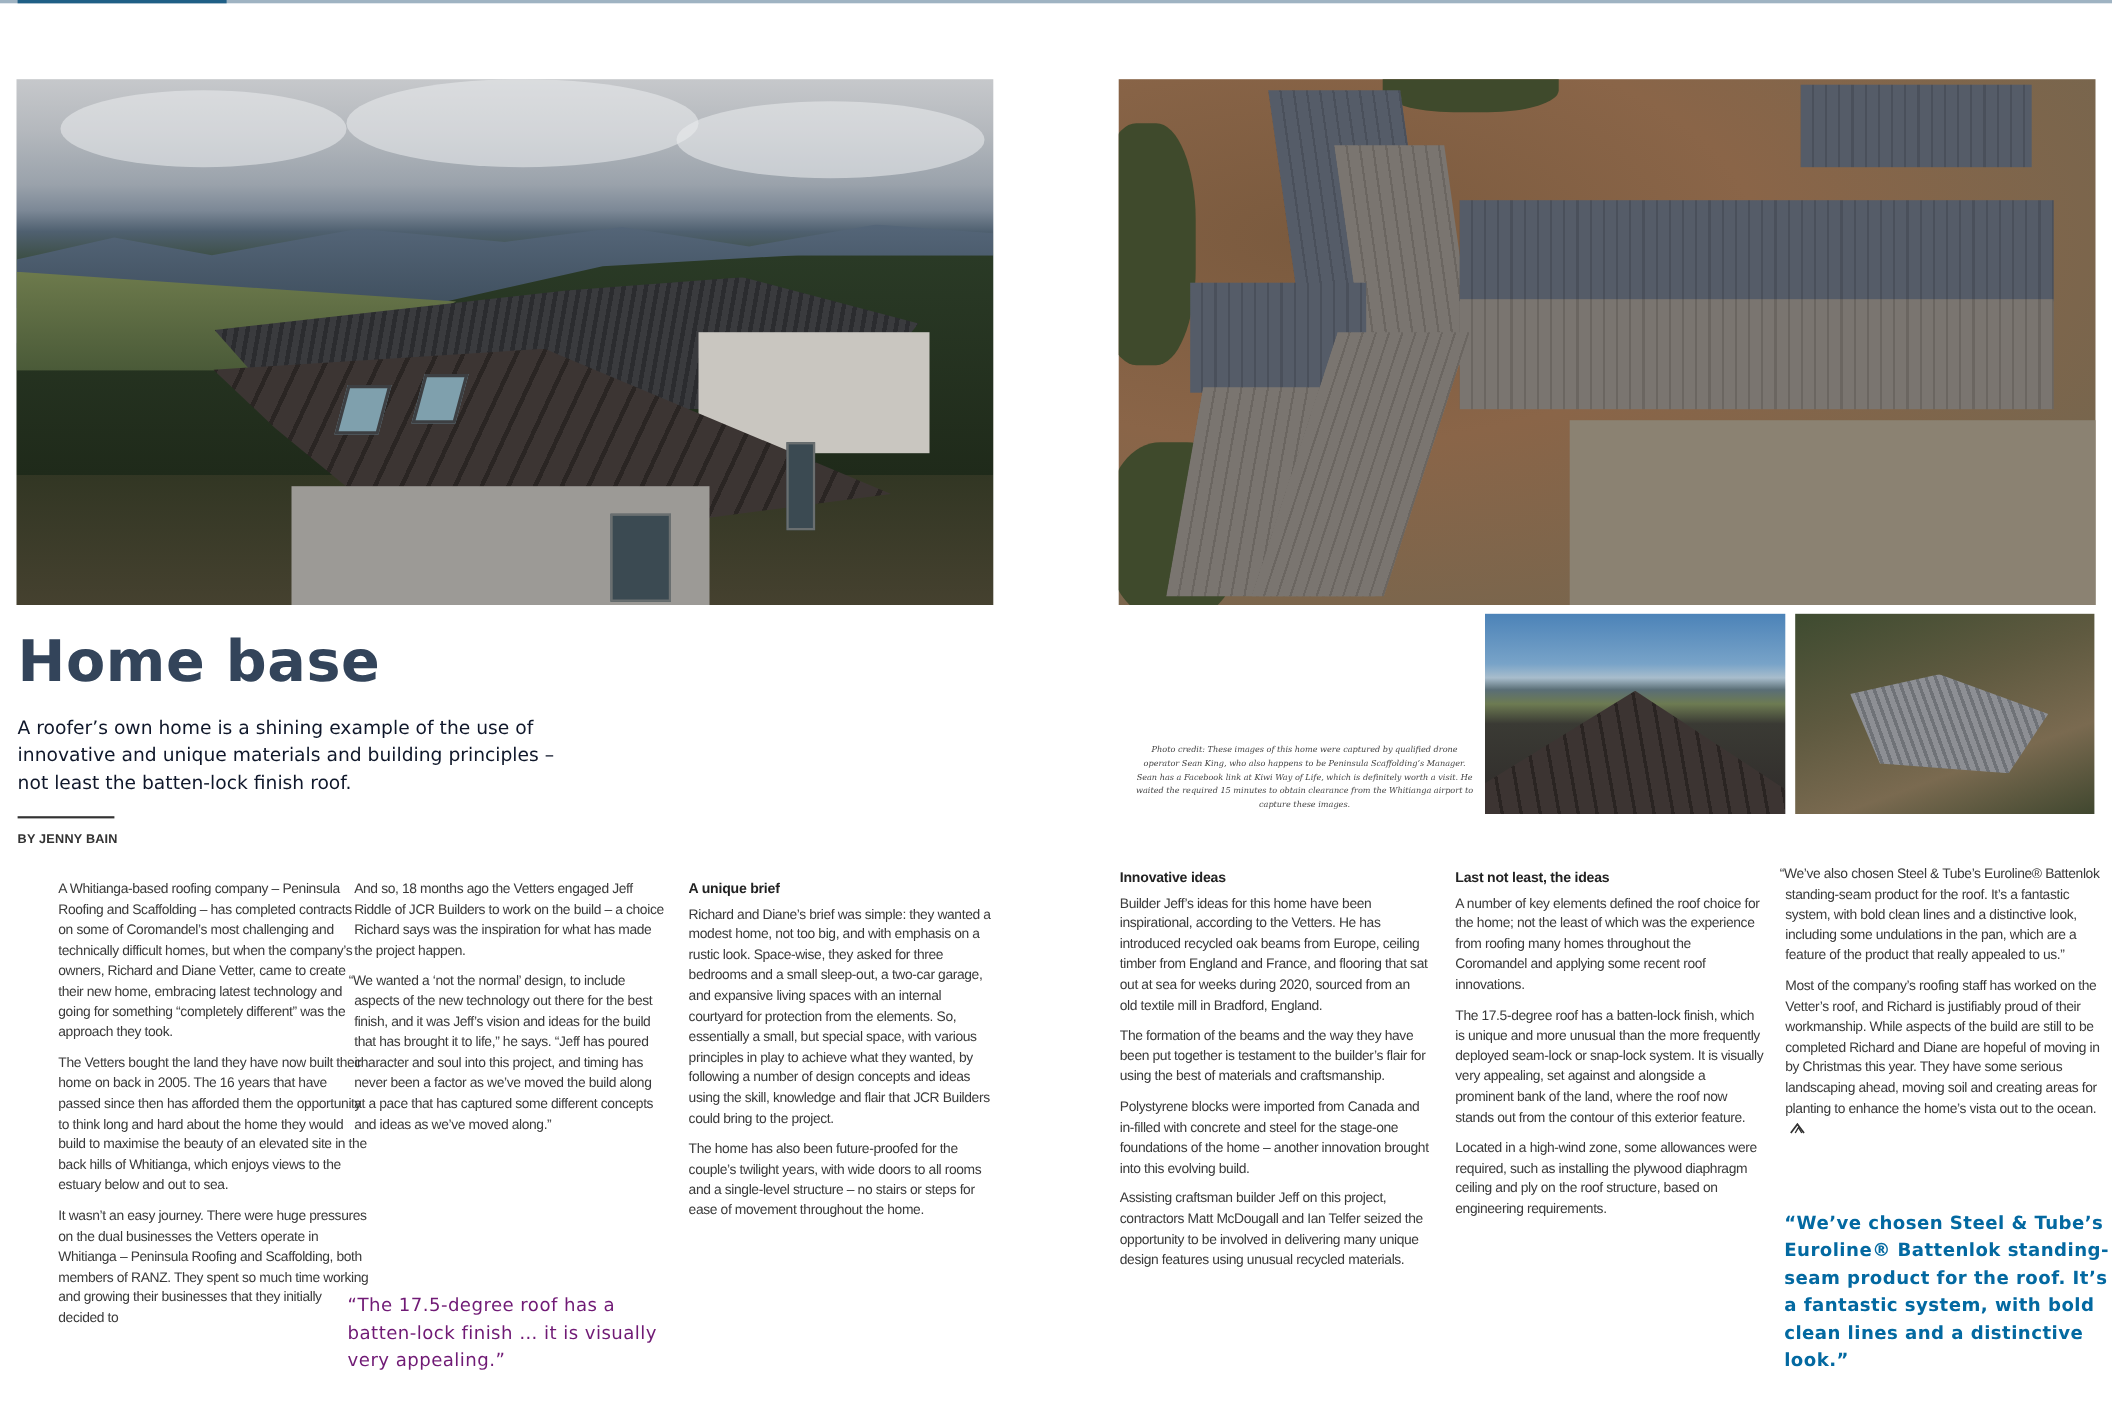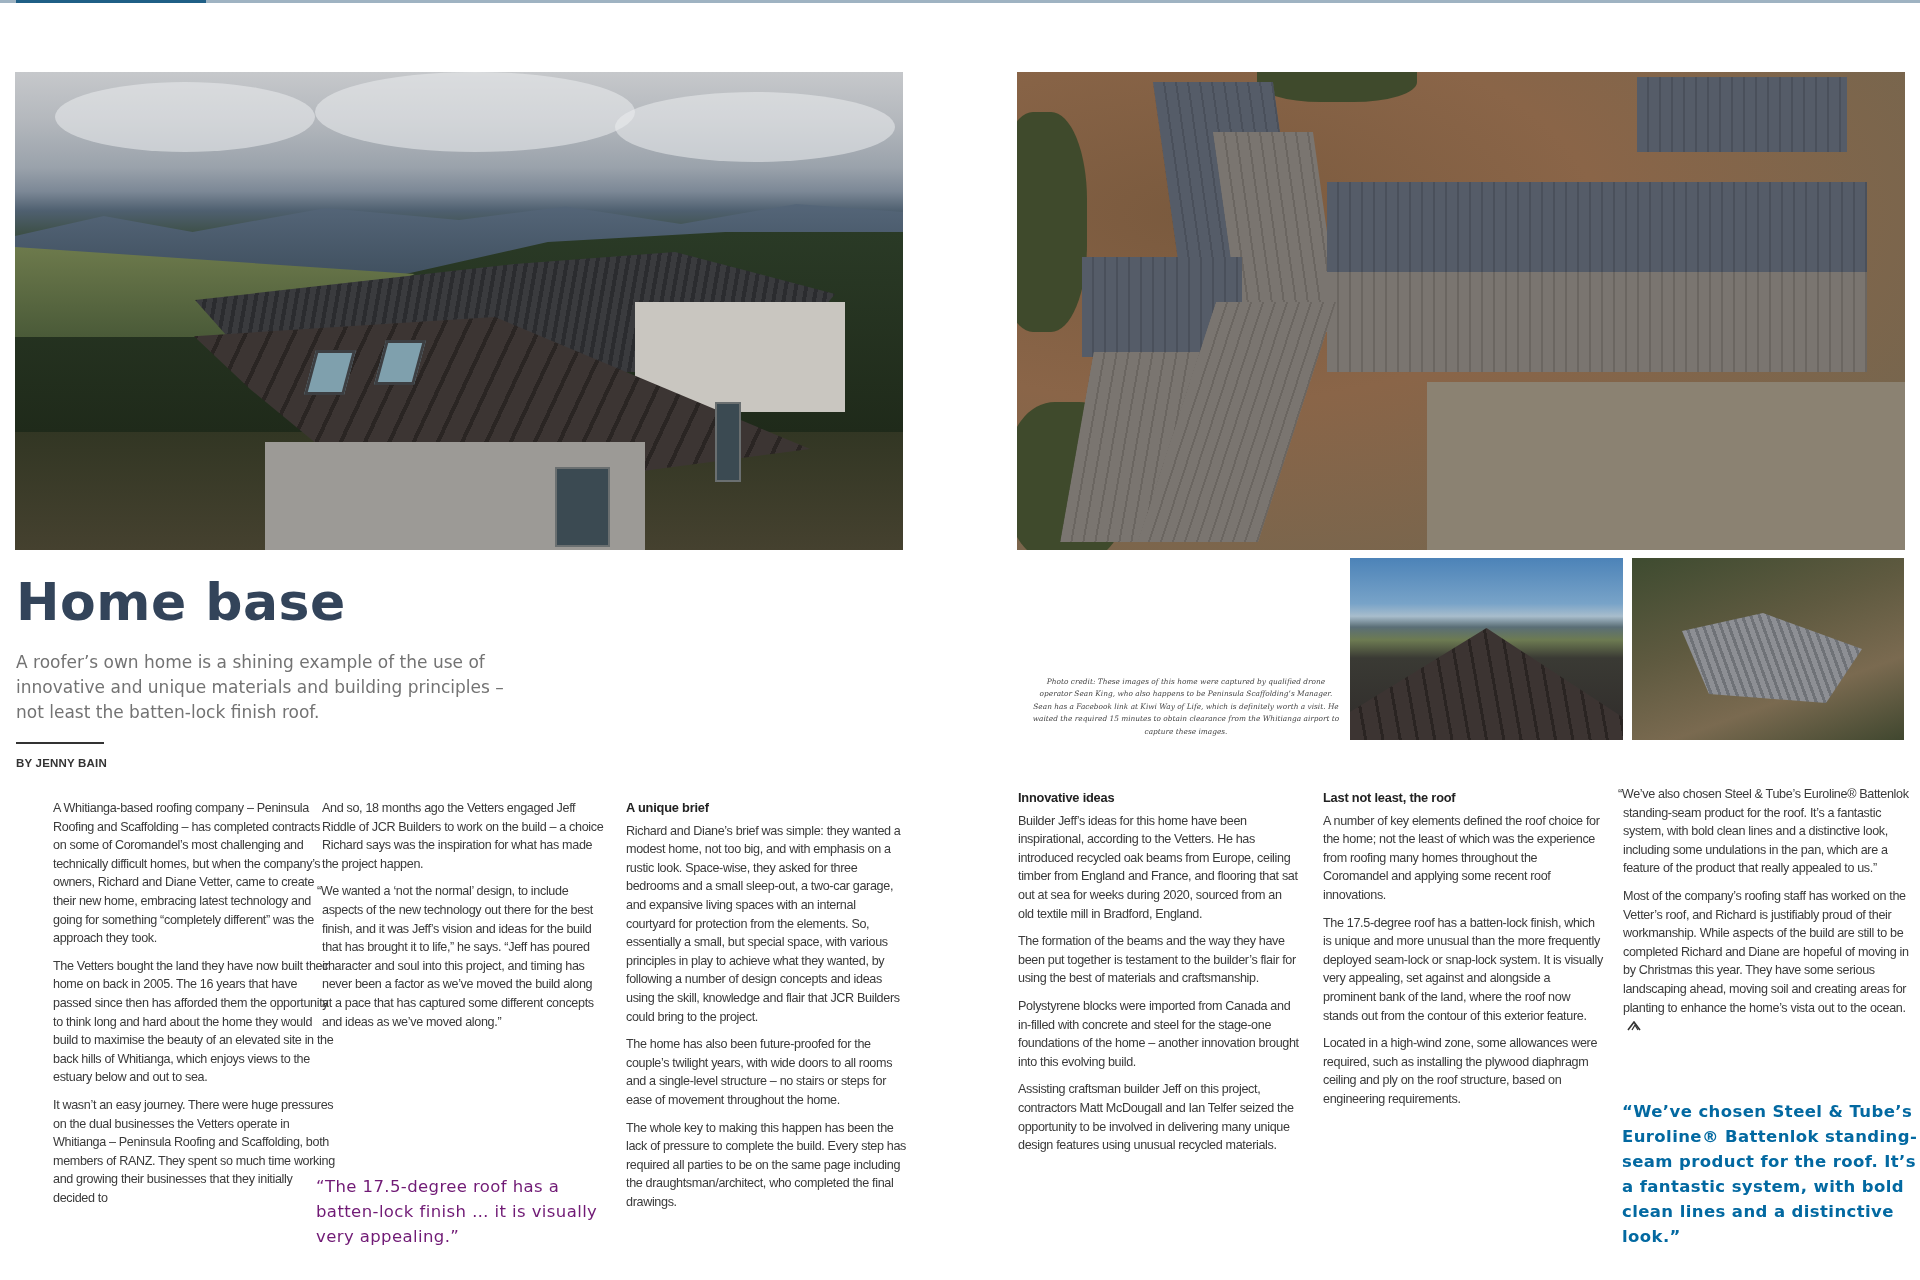--- a/index.html
+++ b/index.html
@@ -43,21 +43,21 @@
     background: linear-gradient(180deg, #4c83b8 0%, #78a3c8 25%, #a8bdcc 32%, #5a6e76 38%, #6d7b52 45%, #3a3a34 55%, #2f2b2a 100%); }
   #photo-coast .roof { position: absolute; left: 0; top: 70px; width: 273px; height: 112px;
     background: repeating-linear-gradient(80deg, #3c3432 0 14px, #2a2422 14px 17px); clip-path: polygon(0 75%, 50% 0, 100% 80%, 100% 100%, 0 100%); }
   #photo-drone2 { left: 1632px; top: 558px; width: 272px; height: 182px;
     background: linear-gradient(160deg, #3e4b30 0%, #5f5a40 40%, #7a6a50 70%, #40472f 100%); }
   #photo-drone2 .roof { position: absolute; left: 50px; top: 55px; width: 180px; height: 90px;
     background: repeating-linear-gradient(70deg, #8d8f94 0 5px, #6f7277 5px 8px); clip-path: polygon(0 20%, 45% 0, 100% 40%, 80% 100%, 15% 90%); }
 
   
   .headline { position: absolute; left: 16px; top: 572px; font-family: "DejaVu Sans", sans-serif; font-weight: bold; font-size: 52px; color: #33445a; letter-spacing: 0.5px; }
-  .standfirst { position: absolute; left: 16px; top: 650px; width: 520px; font-family: "DejaVu Sans", sans-serif; font-size: 17px; line-height: 25px; color: #737373; }
+  .standfirst { position: absolute; left: 16px; top: 650px; width: 520px; font-family: "DejaVu Sans", sans-serif; font-size: 17px; line-height: 25px; color: #0f172a; }
   .rule { position: absolute; left: 16px; top: 742px; width: 88px; height: 1.5px; background: #333; }
   .byline { position: absolute; left: 16px; top: 757px; font-family: "Liberation Sans", sans-serif; font-weight: bold; font-size: 11.5px; color: #333; letter-spacing: 0.2px; }
 
   .photo-credit { position: absolute; left: 1030px; top: 676px; width: 312px; text-align: center; font-family: "DejaVu Serif", serif; font-style: italic; font-size: 7.4px; line-height: 12.4px; color: #444; }
 
   
   .col { position: absolute; font-family: "Liberation Sans", sans-serif; font-size: 12.6px; line-height: 18.6px; color: #3a3a3a; letter-spacing: -0.35px; }
   .col p { margin-bottom: 9px; }
   .col .hang { text-indent: -5px; }
   .col h3 { font-family: "Liberation Sans", sans-serif; font-size: 12.8px; font-weight: bold; color: #222; margin-bottom: 4px; letter-spacing: -0.2px; }
@@ -136,33 +136,32 @@
   <p>And so, 18 months ago the Vetters engaged Jeff Riddle of JCR Builders to work on the build – a choice Richard says was the inspiration for what has made the project happen.</p>
   <p class="hang">“We wanted a ‘not the normal’ design, to include aspects of the new technology out there for the best finish, and it was Jeff’s vision and ideas for the build that has brought it to life,” he says. “Jeff has poured character and soul into this project, and timing has never been a factor as we’ve moved the build along at a pace that has captured some different concepts and ideas as we’ve moved along.”</p>
 </div>
 
 <div class="pullquote" id="pq1">“The 17.5-degree roof has a batten-lock finish … it is visually very appealing.”</div>
 
 <div class="col" id="col3">
   <h3>A unique brief</h3>
   <p>Richard and Diane’s brief was simple: they wanted a modest home, not too big, and with emphasis on a rustic look. Space-wise, they asked for three bedrooms and a small sleep-out, a two-car garage, and expansive living spaces with an internal courtyard for protection from the elements. So, essentially a small, but special space, with various principles in play to achieve what they wanted, by following a number of design concepts and ideas using the skill, knowledge and flair that JCR Builders could bring to the project.</p>
   <p>The home has also been future-proofed for the couple’s twilight years, with wide doors to all rooms and a single-level structure – no stairs or steps for ease of movement throughout the home.</p>
-  <p>The whole key to making this happen has been the lack of pressure to complete the build. Every step has required all parties to be on the same page including the draughtsman/architect, who completed the final drawings.</p>
 </div>
 
 <div class="col" id="col4">
   <h3>Innovative ideas</h3>
   <p>Builder Jeff’s ideas for this home have been inspirational, according to the Vetters. He has introduced recycled oak beams from Europe, ceiling timber from England and France, and flooring that sat out at sea for weeks during 2020, sourced from an old textile mill in Bradford, England.</p>
   <p>The formation of the beams and the way they have been put together is testament to the builder’s flair for using the best of materials and craftsmanship.</p>
   <p>Polystyrene blocks were imported from Canada and in-filled with concrete and steel for the stage-one foundations of the home – another innovation brought into this evolving build.</p>
   <p>Assisting craftsman builder Jeff on this project, contractors Matt McDougall and Ian Telfer seized the opportunity to be involved in delivering many unique design features using unusual recycled materials.</p>
 </div>
 
 <div class="col" id="col5">
-  <h3>Last not least, the roof</h3>
+  <h3>Last not least, the ideas</h3>
   <p>A number of key elements defined the roof choice for the home; not the least of which was the experience from roofing many homes throughout the Coromandel and applying some recent roof innovations.</p>
   <p>The 17.5-degree roof has a batten-lock finish, which is unique and more unusual than the more frequently deployed seam-lock or snap-lock system. It is visually very appealing, set against and alongside a prominent bank of the land, where the roof now stands out from the contour of this exterior feature.</p>
   <p>Located in a high-wind zone, some allowances were required, such as installing the plywood diaphragm ceiling and ply on the roof structure, based on engineering requirements.</p>
 </div>
 
 <div class="col" id="col6">
   <p class="hang">“We’ve also chosen Steel &amp; Tube’s Euroline® Battenlok standing-seam product for the roof. It’s a fantastic system, with bold clean lines and a distinctive look, including some undulations in the pan, which are a feature of the product that really appealed to us.”</p>
   <p><span>Most of the company’s roofing staff has worked on the Vetter’s roof, and Richard is justifiably proud of their workmanship. While aspects of the build are still to be completed Richard and Diane are hopeful of moving in by Christmas this year. They have some serious landscaping ahead, moving soil and creating areas for planting to enhance the home’s vista out to the ocean.</span><svg class="end-mark" viewBox="0 0 14 10">
         <path d="M1 9 L7 1 L13 9" fill="none" stroke="#333" stroke-width="1.6"></path>
         <path d="M5 9 L8 4 L11 9" fill="none" stroke="#333" stroke-width="1.3"></path>

